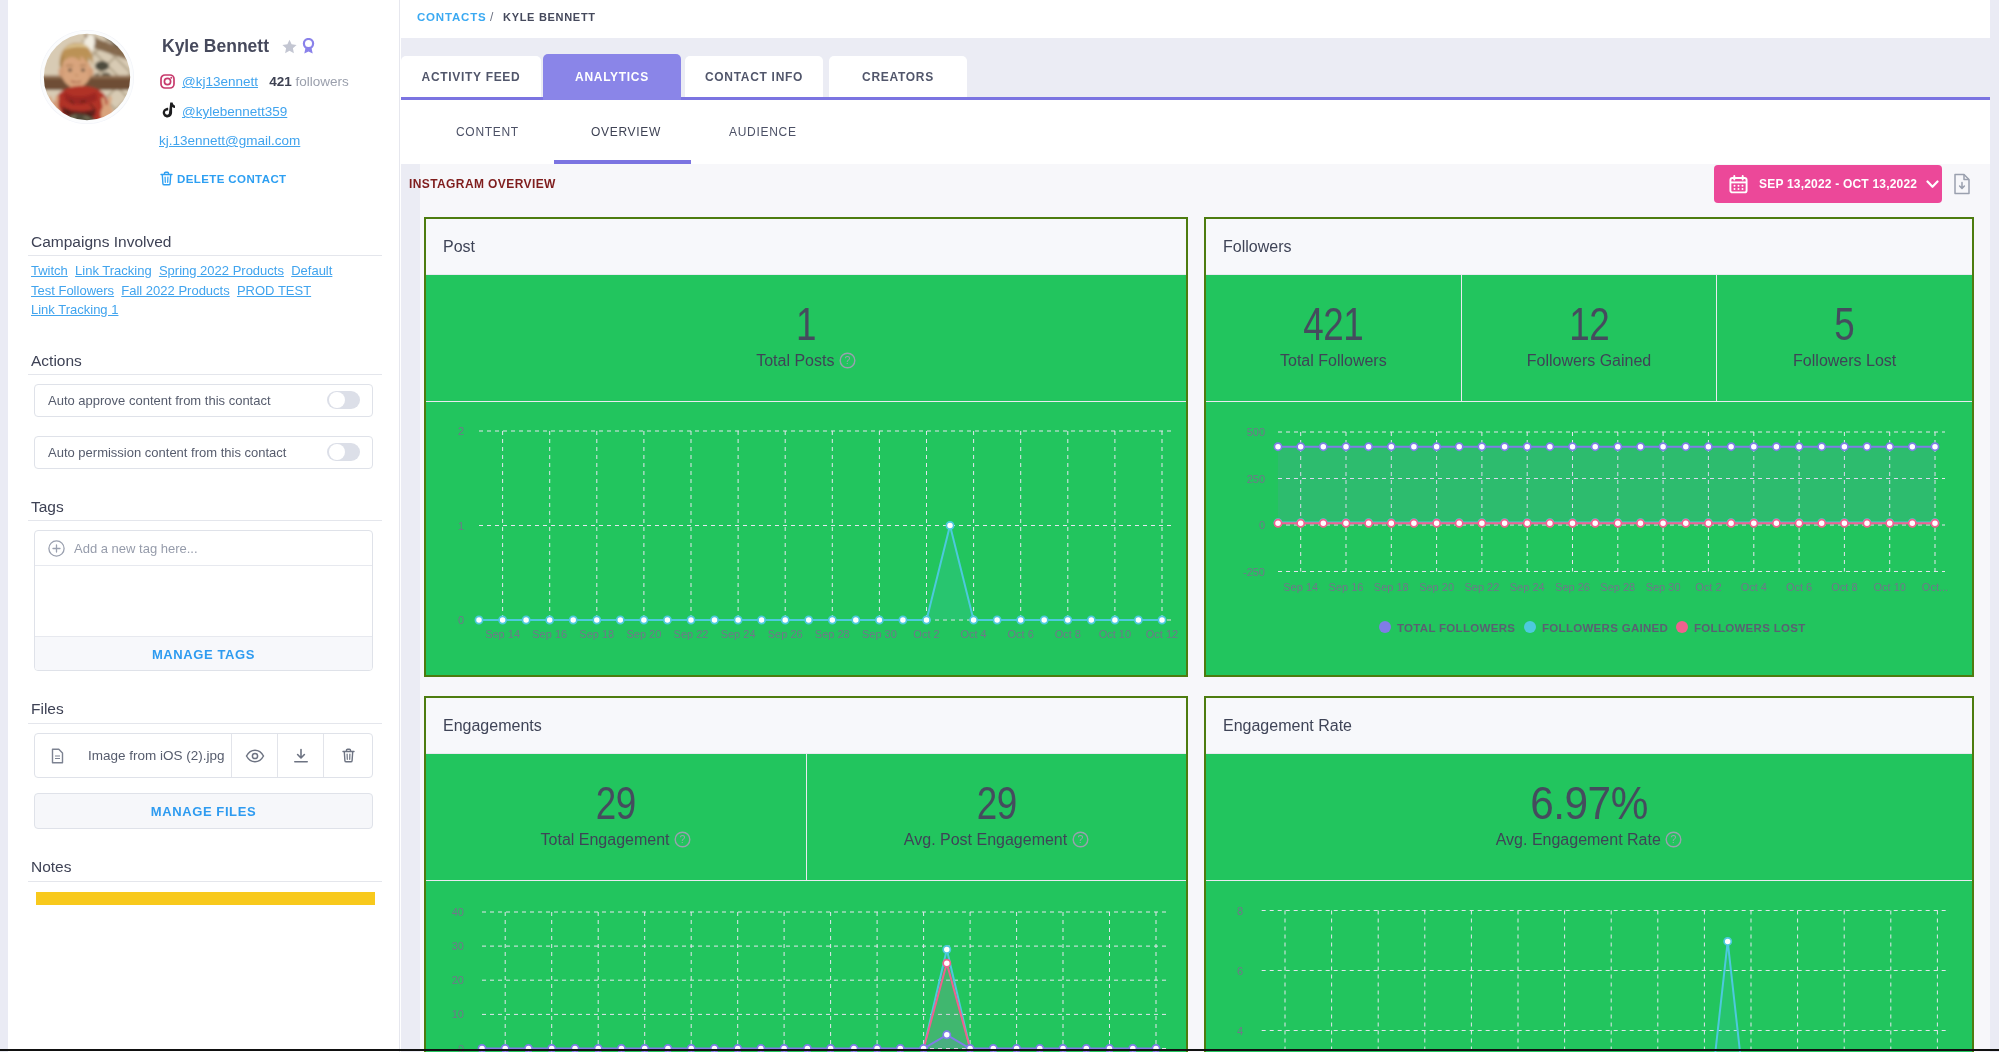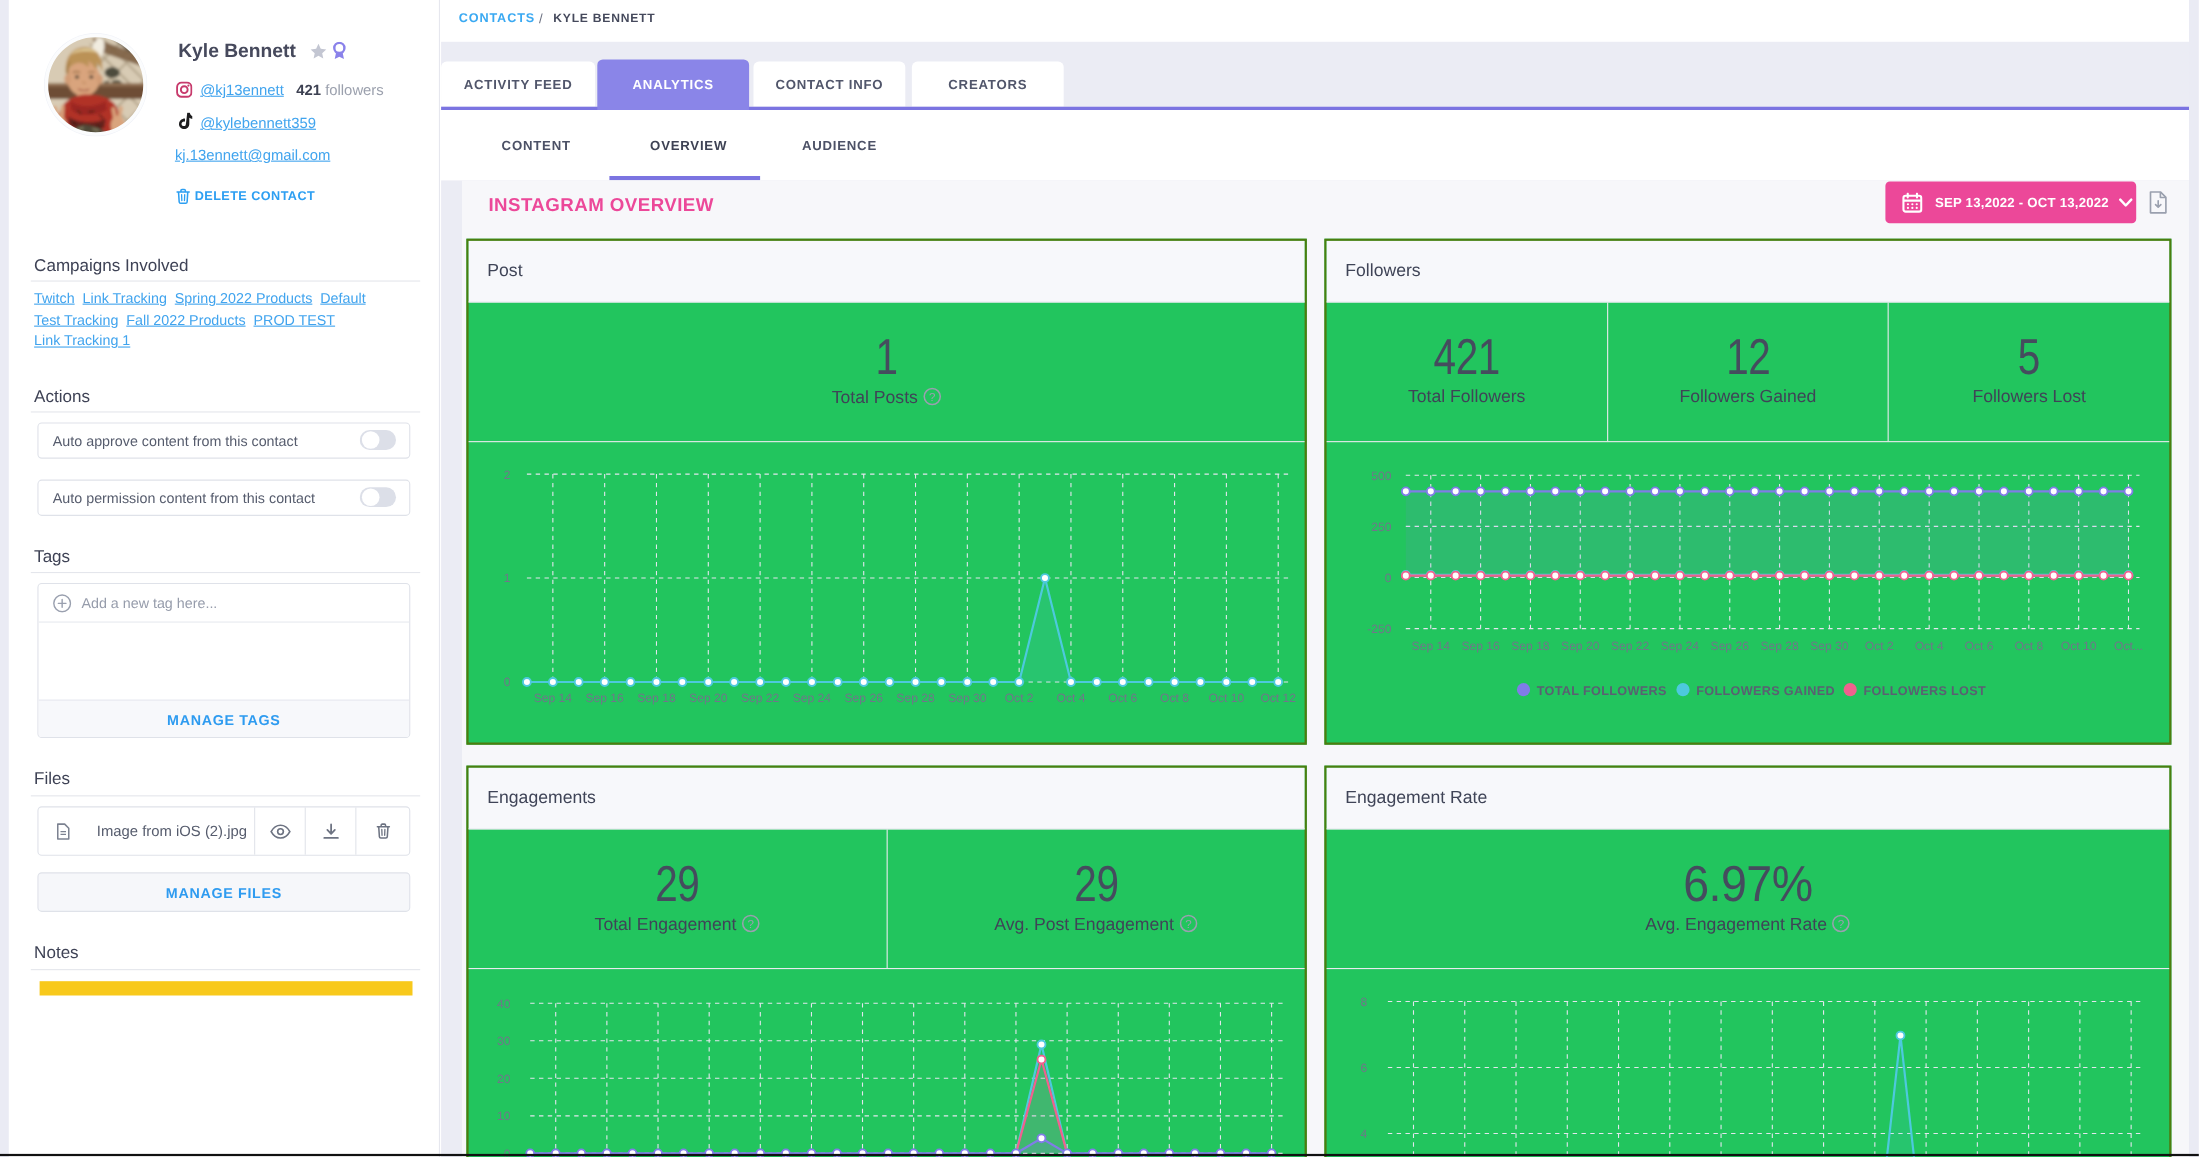--- a/index.html
+++ b/index.html
@@ -9,21 +9,21 @@
 .hr{position:absolute;left:28px;width:354px;border-top:1px solid #e4e6ec;}
 .box{position:absolute;left:34px;width:339px;background:#fff;border:1px solid #dfe2e9;border-radius:4px;}
 .mng{color:#2e9bf0;font-weight:bold;font-size:13px;letter-spacing:0.6px;}
 .card{position:absolute;background:#22c55e;border:2px solid #4d7c0f;}
 .chead{height:56px;background:#f7f8fb;border-bottom:1px solid #e9eaf0;display:flex;align-items:center;padding-left:17px;font-size:16px;color:#3f4457;}
 .statrow{display:flex;border-bottom:1px solid #e9eaf0;height:127px;}
 .stat{flex:1;text-align:center;padding-top:26px;}
 .bignum{font-size:46px;line-height:46px;color:#454c5e;transform:scaleX(0.8);letter-spacing:-0.5px;}
 .slabel{font-size:16px;color:#3f4457;margin-top:5px;}
 .tab{position:absolute;top:56px;height:41px;background:#fff;display:flex;align-items:center;justify-content:center;font-size:12px;font-weight:bold;letter-spacing:0.7px;color:#51566b;border-radius:5px 5px 0 0;}
-.stab{position:absolute;font-size:12px;font-weight:bold;letter-spacing:0.7px;color:#4c5166;}
+.stab{position:absolute;font-size:12px;font-weight:normal;letter-spacing:0.7px;color:#4c5166;}
 </style></head><body>
 <div class="abs" style="left:0;top:0;width:8px;height:1052px;background:#eaebf4"></div>
 <div class="abs" style="left:1990;top:0;width:9px;height:1052px;background:#eaebf4"></div>
 <div class="abs" style="left:1990px;top:0;width:9px;height:1052px;background:#eaebf4"></div>
 <div class="abs" style="left:8px;top:0;width:392px;height:1052px;background:#fff;border-right:1px solid #e6e7ee">
     <div class="abs" style="left:32px;top:30px"><svg width="94" height="94" viewBox="0 0 94 94">
         <defs>
           <clipPath id="av">
             <circle cx="47" cy="47" r="44"></circle>
           </clipPath>
@@ -92,21 +92,21 @@
     <div class="abs" style="left:174px;top:104px;font-size:13.5px"><a>@kylebennett359</a></div>
     <div class="abs" style="left:151px;top:133px;font-size:13.5px"><a>kj.13ennett@gmail.com</a></div>
     <div class="abs" style="left:152px;top:171px"><svg width="13" height="15" viewBox="0 0 13 15">
         <path d="M1 3.5 H12 M4.5 3.3 V2.2 C4.5 1.6 4.9 1.2 5.5 1.2 H7.5 C8.1 1.2 8.5 1.6 8.5 2.2 V3.3 M2.3 3.7 L2.9 12.6 C2.95 13.3 3.5 13.8 4.2 13.8 H8.8 C9.5 13.8 10.05 13.3 10.1 12.6 L10.7 3.7" fill="none" stroke="#2d9ff2" stroke-width="1.4" stroke-linecap="round"></path>
         <path d="M5.1 6 L5.3 11.3 M7.9 6 L7.7 11.3" stroke="#2d9ff2" stroke-width="1.2" stroke-linecap="round"></path>
       </svg></div>
     <div class="abs" style="left:169px;top:173px;font-size:11.5px;font-weight:bold;letter-spacing:0.4px;color:#2d9ff2">DELETE CONTACT</div>
     <div class="abs sechead" style="left:23px;top:233px">Campaigns Involved</div>
     <div class="hr" style="left:20px;top:255px"></div>
     <div class="abs" style="left:23px;top:263px;font-size:13px;white-space:nowrap"><a>Twitch</a>&nbsp; <a>Link Tracking</a>&nbsp; <a>Spring 2022 Products</a>&nbsp; <a>Default</a></div>
-    <div class="abs" style="left:23px;top:282.5px;font-size:13px;white-space:nowrap"><a>Test Tracking</a>&nbsp; <a>Fall 2022 Products</a>&nbsp; <a>PROD TEST</a></div>
+    <div class="abs" style="left:23px;top:282.5px;font-size:13px;white-space:nowrap"><a>Test Followers</a>&nbsp; <a>Fall 2022 Products</a>&nbsp; <a>PROD TEST</a></div>
     <div class="abs" style="left:23px;top:302px;font-size:13px;white-space:nowrap"><a>Link Tracking 1</a></div>
     <div class="abs sechead" style="left:23px;top:352px">Actions</div>
     <div class="hr" style="left:20px;top:374px"></div>
     <div class="box" style="left:26px;top:384px;height:33px"></div>
     <div class="abs" style="left:40px;top:393px;font-size:13px;color:#565c6d">Auto approve content from this contact</div>
     <div class="abs" style="left:319px;top:390px"><svg width="34" height="20" viewBox="0 0 34 20">
         <rect x="0" y="1" width="33" height="18" rx="9" fill="#dcdfe8"></rect>
         <circle cx="10" cy="10" r="8" fill="#fff"></circle>
       </svg></div>
     <div class="box" style="left:26px;top:436px;height:33px"></div>
@@ -174,21 +174,21 @@
 <div class="tab" style="left:685px;width:138px">CONTACT INFO</div>
 <div class="tab" style="left:829px;width:138px">CREATORS</div>
 <div class="abs" style="left:401px;top:97px;width:1589px;height:3px;background:#7b74e1"></div>
 <div class="abs" style="left:401px;top:100px;width:1589px;height:64px;background:#fff"></div>
 <div class="stab" style="left:456px;top:125px;">CONTENT</div>
 <div class="stab" style="left:591px;top:125px;color:#3e4254">OVERVIEW</div>
 <div class="stab" style="left:729px;top:125px;">AUDIENCE</div>
 <div class="abs" style="left:554px;top:160px;width:137px;height:4px;background:#7b74e1"></div>
 <div class="abs" style="left:401px;top:164px;width:1589px;height:888px;background:#ebecf4"></div>
 <div class="abs" style="left:420px;top:164px;width:1570px;height:888px;background:#f7f7fa"></div>
-<div class="abs" style="left:444px;top:177px;font-size:17px;font-weight:bold;letter-spacing:0.4px;color:#ec4899">INSTAGRAM OVERVIEW</div>
+<div class="abs" style="left:409px;top:177px;font-size:12px;font-weight:bold;letter-spacing:0.4px;color:#7f1d1d">INSTAGRAM OVERVIEW</div>
 <div class="abs" style="left:1714px;top:165px;width:228px;height:38px;background:#ec4899;border-radius:4px;display:flex;align-items:center;padding-left:15px;white-space:nowrap">
     <svg width="19" height="19" viewBox="0 0 19 19">
       <rect x="1.4" y="3" width="16.2" height="14.4" rx="2" fill="none" stroke="#fff" stroke-width="1.9"></rect>
       <path d="M5.3 1 V4.6 M13.7 1 V4.6" stroke="#fff" stroke-width="1.9" stroke-linecap="round"></path>
       <path d="M1.8 7.4 H17.2" stroke="#fff" stroke-width="1.9"></path>
       <g fill="#fff">
         <circle cx="5.5" cy="10.7" r="1"></circle>
         <circle cx="9.5" cy="10.7" r="1"></circle>
         <circle cx="13.5" cy="10.7" r="1"></circle>
         <circle cx="5.5" cy="14" r="1"></circle>

